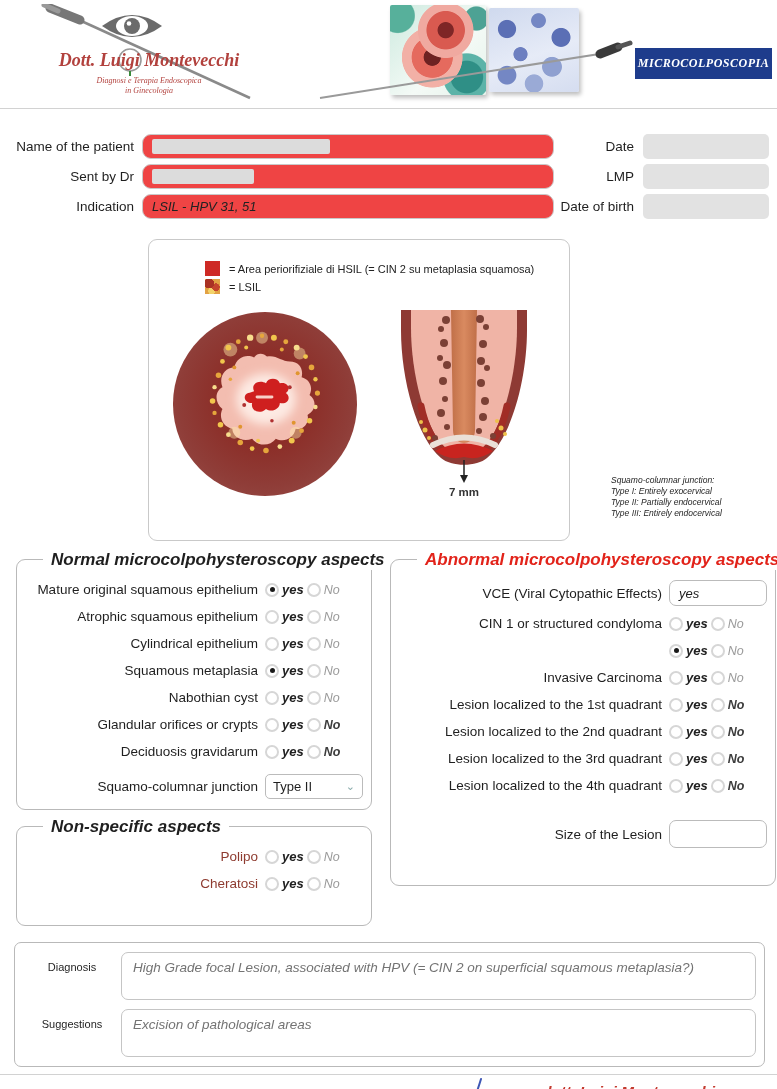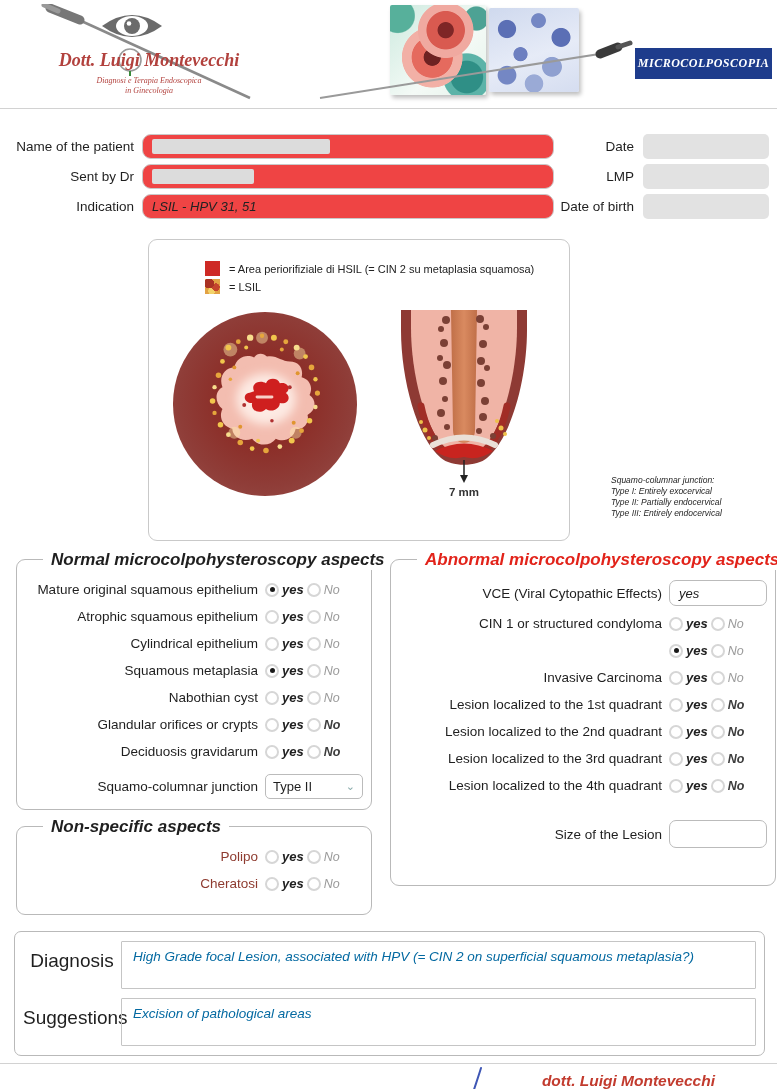--- a/index.html
+++ b/index.html
@@ -131,31 +131,31 @@
   .chevron { margin-left: auto; color: #8aa; font-size: 11px; line-height: 1; }
   .vce-row { height: 34px; }
   .text-input {
     width: 98px; height: 26px; border: 1px solid #bbb; border-radius: 7px; flex: 0 0 98px;
     display: flex; align-items: center; padding: 0 9px; font-style: italic; font-size: 13px; background: #fff;
   }
   .size-row { margin-top: 18px; height: 34px; margin-bottom: 26px; }
   .size-input {
     width: 98px; height: 28px; border: 1px solid #bbb; border-radius: 7px; flex: 0 0 98px; background: #fff;
   }
-  .nonspec { margin-top: 16px; padding-bottom: 17px; }
+  .nonspec { margin-top: 16px; padding-bottom: 28px; }
   
   .summary {
     margin: 16px 12px 0 14px; border: 1px solid #b9b9b9; border-radius: 7px;
     padding: 9px 8px; display: flex; flex-direction: column; gap: 9px;
   }
   .sum-row { display: flex; }
-  .sum-label { width: 98px; text-align: center; font-size: 19px; padding-top: 9px; flex: 0 0 98px; }
+  .sum-label { width: 98px; text-align: center; font-size: 11px; padding-top: 9px; flex: 0 0 98px; }
   .sum-box {
-    flex: 1; border: 1px solid #c5c5c5; border-radius: 1px; min-height: 48px;
-    padding: 7px 11px; font-style: italic; font-size: 13.5px; color: #0369a1;
+    flex: 1; border: 1px solid #c5c5c5; border-radius: 7px; min-height: 48px;
+    padding: 7px 11px; font-style: italic; font-size: 13.5px; color: #737373;
   }
   .rule2 { margin-top: 7px; }
   
   .sigzone { position: relative; height: 66px; }
   .sig-name {
     position: absolute; right: 62px; top: 8px;
     font-style: italic; font-weight: 700; font-size: 15.5px; color: #c23b2e;
   }
   .sig-svg { position: absolute; right: 48px; top: 0; }
 </style>

